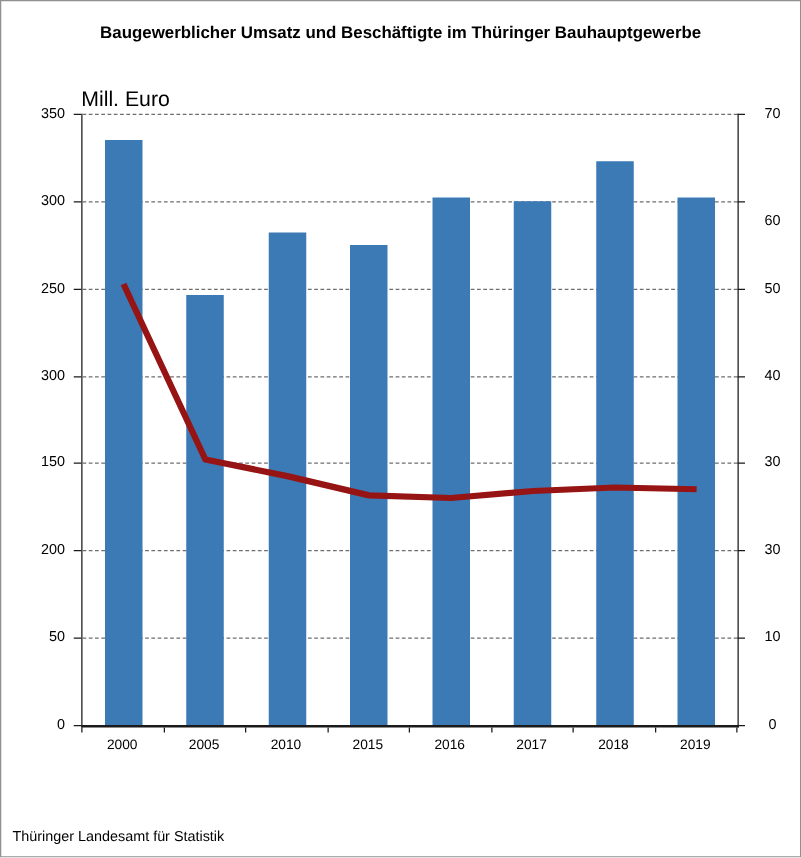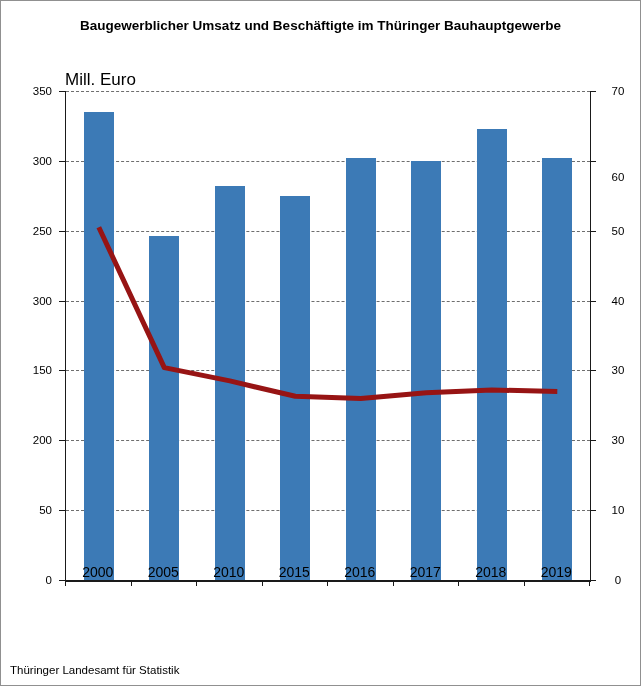--- a/index.html
+++ b/index.html
@@ -27,21 +27,21 @@
     box-sizing:content-box;
   }
   .gridline{position:absolute;left:0;width:100%;height:0;border-top:1px dashed #6e6e6e;}
   .bar{position:absolute;width:30px;}
   .chart-line-svg{position:absolute;left:0;top:0;overflow:visible;}
   .ytick-label{position:absolute;font-size:11.5px;line-height:14px;}
   .ytick-left{left:0;width:51px;text-align:right;}
   .ytick-right{left:597px;width:40px;text-align:center;}
   .tickmark-h{position:absolute;height:1px;background:#1a1a1a;}
   .tickmark-v{position:absolute;width:1px;background:#1a1a1a;}
-  .xtick-label{position:absolute;top:563px;width:44px;text-align:center;font-size:14px;}
+  .xtick-label{position:absolute;top:589px;width:44px;text-align:center;font-size:11px;}
   .legend{position:absolute;left:0;top:626px;width:100%;display:flex;justify-content:center;align-items:center;gap:8px;font-size:12.5px;}
   .legend-gap{width:8px;}
   .legend-bar-swatch{width:31px;height:11px;}
   .legend-line-swatch{width:31px;height:5px;border-radius:2.5px;}
   .footer{position:absolute;left:9px;top:663px;font-size:11.5px;}
 </style>
 </head>
 <body>
 
 <div class="figure">

